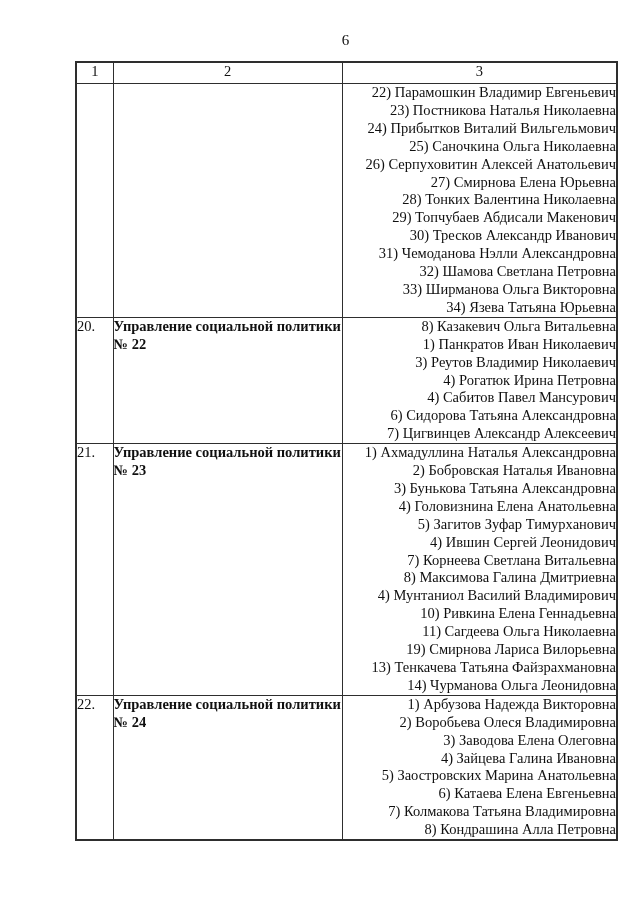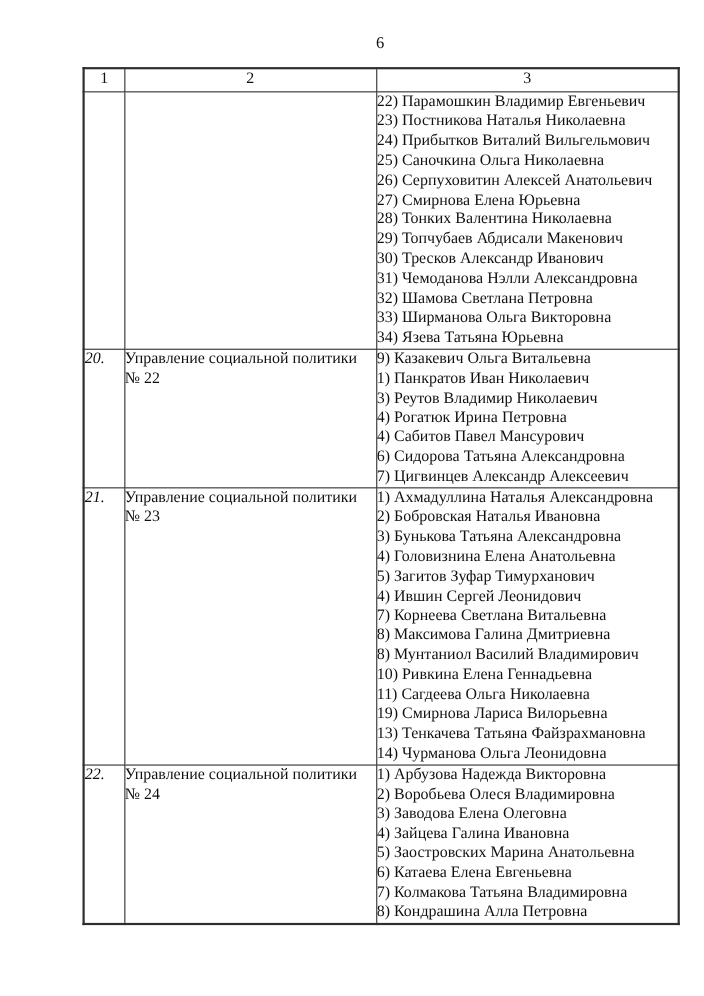--- a/index.html
+++ b/index.html
@@ -45,27 +45,28 @@
     padding: 0;
   }
   td.hdr {
     text-align: center;
     height: 20px;
     padding: 1px 0 1px 0;
     font-size: 14.5px;
   }
   td.num {
     padding: 1px 2px 2px 7px;
-    font-style: italic;
   }
   td.dept {
     padding: 1px 4px 2px 4px;
+    font-weight: bold;
   }
   td.names {
     padding: 1px 2px 2px 3px;
+    text-align: right;
   }
   .line {
     white-space: nowrap;
     overflow: hidden;
   }
 </style>
 </head>
 <body>
 
 <div class="page">
@@ -102,21 +103,21 @@
             <div class="line">34) Язева Татьяна Юрьевна</div>
           </td>
         </tr>
         <tr>
           <td class="num">20.</td>
           <td class="dept">
             <div class="line">Управление социальной политики</div>
             <div class="line">№ 22</div>
           </td>
           <td class="names">
-            <div class="line">9) Казакевич Ольга Витальевна</div>
+            <div class="line">8) Казакевич Ольга Витальевна</div>
             <div class="line">1) Панкратов Иван Николаевич</div>
             <div class="line">3) Реутов Владимир Николаевич</div>
             <div class="line">4) Рогатюк Ирина Петровна</div>
             <div class="line">4) Сабитов Павел Мансурович</div>
             <div class="line">6) Сидорова Татьяна Александровна</div>
             <div class="line">7) Цигвинцев Александр Алексеевич</div>
           </td>
         </tr>
         <tr>
           <td class="num">21.</td>
@@ -126,21 +127,21 @@
           </td>
           <td class="names">
             <div class="line">1) Ахмадуллина Наталья Александровна</div>
             <div class="line">2) Бобровская Наталья Ивановна</div>
             <div class="line">3) Бунькова Татьяна Александровна</div>
             <div class="line">4) Головизнина Елена Анатольевна</div>
             <div class="line">5) Загитов Зуфар Тимурханович</div>
             <div class="line">4) Ившин Сергей Леонидович</div>
             <div class="line">7) Корнеева Светлана Витальевна</div>
             <div class="line">8) Максимова Галина Дмитриевна</div>
-            <div class="line">8) Мунтаниол Василий Владимирович</div>
+            <div class="line">4) Мунтаниол Василий Владимирович</div>
             <div class="line">10) Ривкина Елена Геннадьевна</div>
             <div class="line">11) Сагдеева Ольга Николаевна</div>
             <div class="line">19) Смирнова Лариса Вилорьевна</div>
             <div class="line">13) Тенкачева Татьяна Файзрахмановна</div>
             <div class="line">14) Чурманова Ольга Леонидовна</div>
           </td>
         </tr>
         <tr>
           <td class="num">22.</td>
           <td class="dept">

